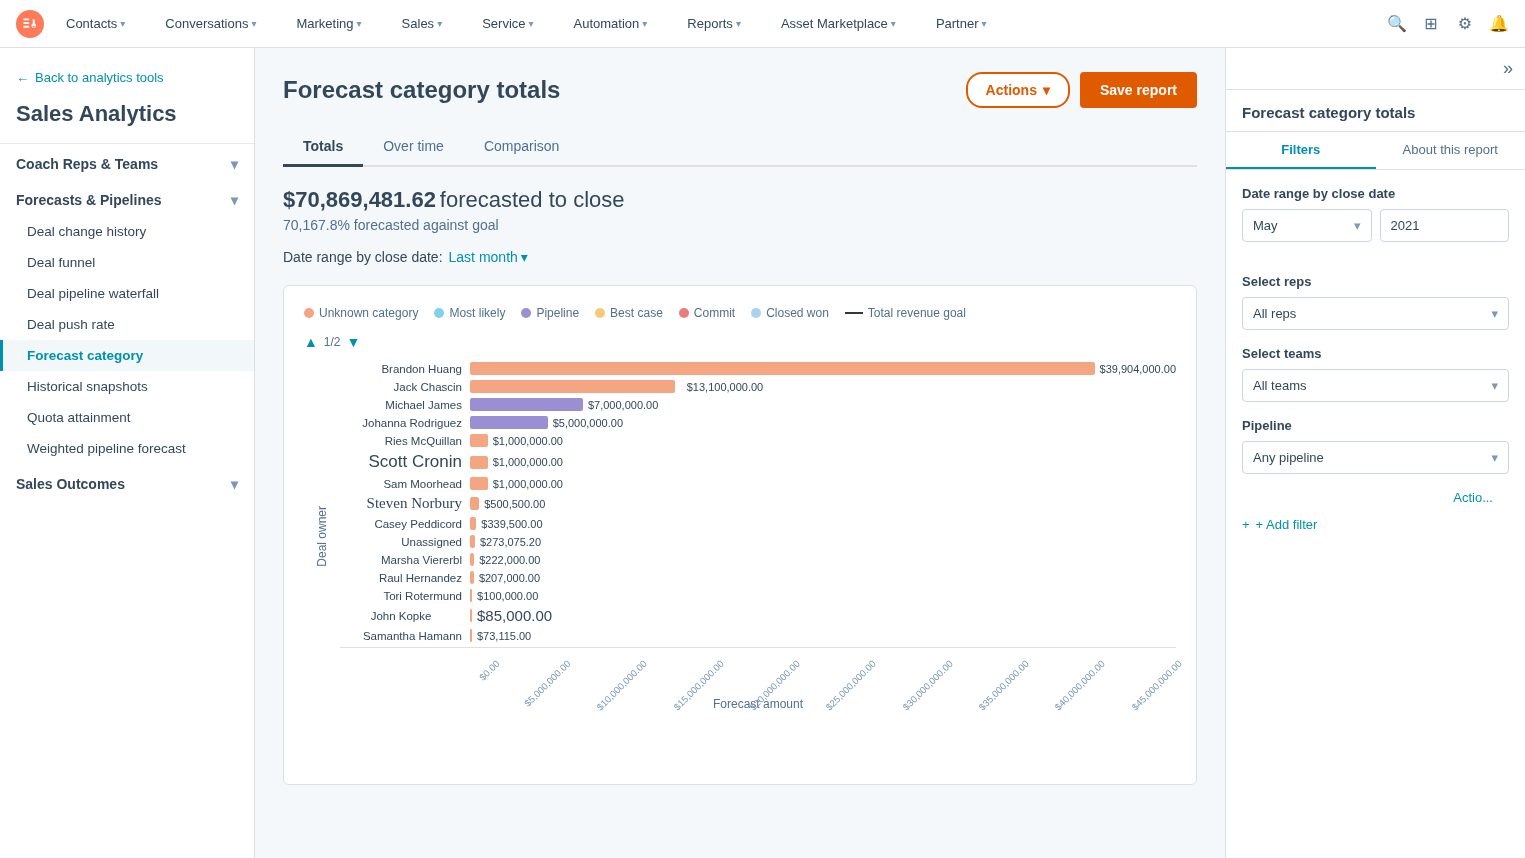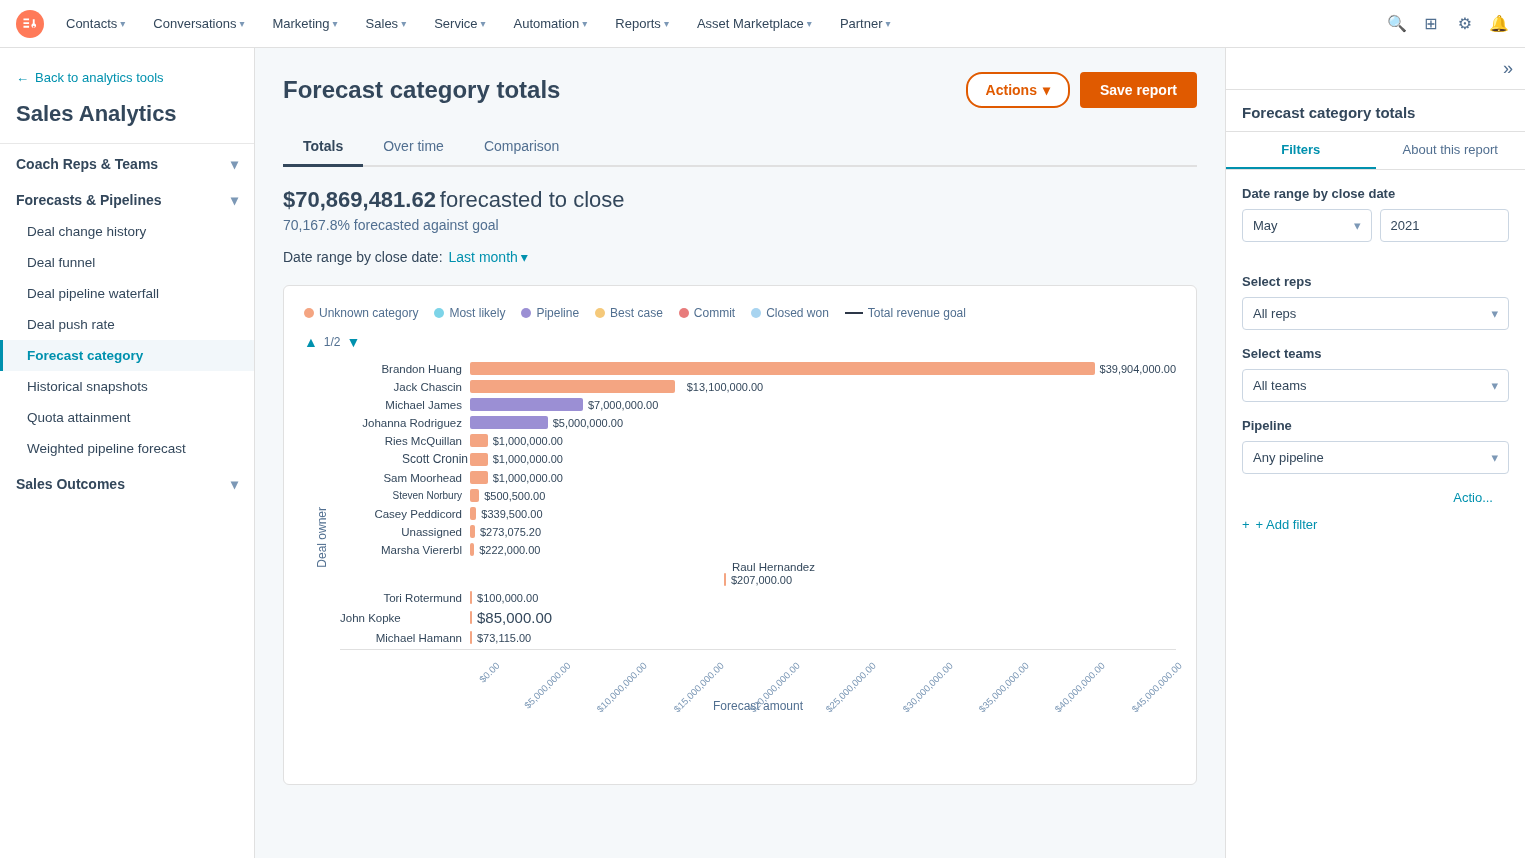--- a/index.html
+++ b/index.html
@@ -6,21 +6,21 @@
     body { font-family: 'Helvetica Neue', Arial, sans-serif; font-size: 14px; color: #33475b; background: #f5f8fa; }
 
     
     .top-nav {
       display: flex; align-items: center;
       background: #fff; border-bottom: 1px solid #e0e0e0;
       padding: 0 16px; height: 48px; z-index: 100; position: relative;
     }
     .nav-logo { width: 28px; height: 28px; margin-right: 12px; }
     .nav-logo svg { width: 28px; height: 28px; }
-    .nav-items { display: flex; align-items: center; gap: 8px; flex: 1; }
+    .nav-items { display: flex; align-items: center; gap: 20px; flex: 1; }
     .nav-item {
       display: flex; align-items: center; gap: 3px;
       padding: 4px 10px; cursor: pointer; font-size: 13px; color: #33475b;
       border-radius: 4px; white-space: nowrap;
     }
     .nav-item .caret { font-size: 10px; color: #7c98b6; }
     .nav-right { display: flex; align-items: center; gap: 14px; }
     .nav-icon { width: 20px; height: 20px; color: #516f90; cursor: pointer; display: flex; align-items: center; justify-content: center; font-size: 16px; }
 
     
@@ -348,35 +348,35 @@
                 </div>
               </div>
               <div style="display: flex; align-items: center; margin-bottom: 5px;">
                 <div style="width: 130px; min-width: 130px; font-size: 11.5px; color: rgb(51, 71, 91); text-align: right; padding-right: 8px; white-space: nowrap; overflow: hidden; text-overflow: ellipsis;">Ries McQuillan</div>
                 <div style="flex: 1 1 0%; display: flex; align-items: center;">
                   <div style="width: 2.5%; height: 13px; background: rgb(244, 165, 130); border-radius: 2px; min-width: 2px;"></div>
                   <span style="font-size: 11px; color: rgb(51, 71, 91); white-space: nowrap; margin-left: 5px;">$1,000,000.00</span>
                 </div>
               </div>
               <div style="display: flex; align-items: center; margin-bottom: 5px;">
-                <div style="width: 130px; min-width: 130px; font-size: 12px; color: rgb(51, 71, 91); text-align: right; padding-right: 2px; white-space: nowrap; overflow: hidden; text-overflow: ellipsis;">Scott Cronin</div>
+                <div style="width: 130px; min-width: 130px; font-size: 17px; color: rgb(51, 71, 91); text-align: right; padding-right: 8px; white-space: nowrap; overflow: hidden; text-overflow: ellipsis;">Scott Cronin</div>
                 <div style="flex: 1 1 0%; display: flex; align-items: center;">
                   <div style="width: 2.5%; height: 13px; background: rgb(244, 165, 130); border-radius: 2px; min-width: 2px;"></div>
                   <span style="font-size: 11px; color: rgb(51, 71, 91); white-space: nowrap; margin-left: 5px;">$1,000,000.00</span>
                 </div>
               </div>
               <div style="display: flex; align-items: center; margin-bottom: 5px;">
                 <div style="width: 130px; min-width: 130px; font-size: 11.5px; color: rgb(51, 71, 91); text-align: right; padding-right: 8px; white-space: nowrap; overflow: hidden; text-overflow: ellipsis;">Sam Moorhead</div>
                 <div style="flex: 1 1 0%; display: flex; align-items: center;">
                   <div style="width: 2.5%; height: 13px; background: rgb(244, 165, 130); border-radius: 2px; min-width: 2px;"></div>
                   <span style="font-size: 11px; color: rgb(51, 71, 91); white-space: nowrap; margin-left: 5px;">$1,000,000.00</span>
                 </div>
               </div>
               <div style="display: flex; align-items: center; margin-bottom: 5px;">
-                <div style="width: 130px; min-width: 130px; font-size: 10px; color: rgb(51, 71, 91); text-align: right; padding-right: 8px; white-space: nowrap; overflow: hidden; text-overflow: ellipsis;">Steven Norbury</div>
+                <div style="width: 130px; min-width: 130px; font-size: 15px; color: rgb(51, 71, 91); text-align: right; padding-right: 8px; white-space: nowrap; overflow: hidden; text-overflow: ellipsis; font-family: Liberation Serif, serif;">Steven Norbury</div>
                 <div style="flex: 1 1 0%; display: flex; align-items: center;">
                   <div style="width: 1.3%; height: 13px; background: rgb(244, 165, 130); border-radius: 2px; min-width: 2px;"></div>
                   <span style="font-size: 11px; color: rgb(51, 71, 91); white-space: nowrap; margin-left: 5px;">$500,500.00</span>
                 </div>
               </div>
               <div style="display: flex; align-items: center; margin-bottom: 5px;">
                 <div style="width: 130px; min-width: 130px; font-size: 11.5px; color: rgb(51, 71, 91); text-align: right; padding-right: 8px; white-space: nowrap; overflow: hidden; text-overflow: ellipsis;">Casey Peddicord</div>
                 <div style="flex: 1 1 0%; display: flex; align-items: center;">
                   <div style="width: 0.9%; height: 13px; background: rgb(244, 165, 130); border-radius: 2px; min-width: 2px;"></div>
                   <span style="font-size: 11px; color: rgb(51, 71, 91); white-space: nowrap; margin-left: 5px;">$339,500.00</span>
@@ -389,43 +389,43 @@
                   <span style="font-size: 11px; color: rgb(51, 71, 91); white-space: nowrap; margin-left: 5px;">$273,075.20</span>
                 </div>
               </div>
               <div style="display: flex; align-items: center; margin-bottom: 5px;">
                 <div style="width: 130px; min-width: 130px; font-size: 11.5px; color: rgb(51, 71, 91); text-align: right; padding-right: 8px; white-space: nowrap; overflow: hidden; text-overflow: ellipsis;">Marsha Viererbl</div>
                 <div style="flex: 1 1 0%; display: flex; align-items: center;">
                   <div style="width: 0.6%; height: 13px; background: rgb(244, 165, 130); border-radius: 2px; min-width: 2px;"></div>
                   <span style="font-size: 11px; color: rgb(51, 71, 91); white-space: nowrap; margin-left: 5px;">$222,000.00</span>
                 </div>
               </div>
-              <div style="display: flex; align-items: center; margin-bottom: 5px; flex-direction: column;">
+              <div style="display: flex; align-items: flex-end; margin-bottom: 5px;">
                 <div style="width: 130px; min-width: 130px; font-size: 11.5px; color: rgb(51, 71, 91); text-align: right; padding-right: 8px; white-space: nowrap; overflow: hidden; text-overflow: ellipsis;">Raul Hernandez</div>
                 <div style="flex: 1 1 0%; display: flex; align-items: center;">
                   <div style="width: 0.55%; height: 13px; background: rgb(244, 165, 130); border-radius: 2px; min-width: 2px;"></div>
                   <span style="font-size: 11px; color: rgb(51, 71, 91); white-space: nowrap; margin-left: 5px;">$207,000.00</span>
                 </div>
               </div>
               <div style="display: flex; align-items: center; margin-bottom: 5px;">
                 <div style="width: 130px; min-width: 130px; font-size: 11.5px; color: rgb(51, 71, 91); text-align: right; padding-right: 8px; white-space: nowrap; overflow: hidden; text-overflow: ellipsis;">Tori Rotermund</div>
                 <div style="flex: 1 1 0%; display: flex; align-items: center;">
                   <div style="width: 0.3%; height: 13px; background: rgb(244, 165, 130); border-radius: 2px; min-width: 2px;"></div>
                   <span style="font-size: 11px; color: rgb(51, 71, 91); white-space: nowrap; margin-left: 5px;">$100,000.00</span>
                 </div>
               </div>
               <div style="display: flex; align-items: center; margin-bottom: 5px;">
-                <div style="width: 130px; min-width: 130px; font-size: 11.5px; color: rgb(51, 71, 91); text-align: left; padding-right: 8px; white-space: nowrap; overflow: hidden; text-overflow: ellipsis;">John Kopke</div>
+                <div style="width: 130px; min-width: 130px; font-size: 11.5px; color: rgb(51, 71, 91); text-align: center; padding-right: 8px; white-space: nowrap; overflow: hidden; text-overflow: ellipsis;">John Kopke</div>
                 <div style="flex: 1 1 0%; display: flex; align-items: center;">
                   <div style="width: 0.22%; height: 13px; background: rgb(244, 165, 130); border-radius: 2px; min-width: 2px;"></div>
                   <span style="font-size: 15px; color: rgb(51, 71, 91); white-space: nowrap; margin-left: 5px;">$85,000.00</span>
                 </div>
               </div>
               <div style="display: flex; align-items: center; margin-bottom: 5px;">
-                <div style="width: 130px; min-width: 130px; font-size: 11.5px; color: rgb(51, 71, 91); text-align: right; padding-right: 8px; white-space: nowrap; overflow: hidden; text-overflow: ellipsis;">Michael Hamann</div>
+                <div style="width: 130px; min-width: 130px; font-size: 11.5px; color: rgb(51, 71, 91); text-align: right; padding-right: 8px; white-space: nowrap; overflow: hidden; text-overflow: ellipsis;">Samantha Hamann</div>
                 <div style="flex: 1 1 0%; display: flex; align-items: center;">
                   <div style="width: 0.19%; height: 13px; background: rgb(244, 165, 130); border-radius: 2px; min-width: 2px;"></div>
                   <span style="font-size: 11px; color: rgb(51, 71, 91); white-space: nowrap; margin-left: 5px;">$73,115.00</span>
                 </div>
               </div>
             </div>
 
           <div style="border-top:1px solid #e0e0e0; padding-top:6px; margin-top:4px;">
             <div style="display:flex; justify-content:space-between; padding-left:130px;" id="x-axis-labels">
                 <div style="font-size: 9.5px; color: rgb(124, 152, 182); transform: rotate(-45deg); transform-origin: right top; white-space: nowrap; display: block; margin-top: 4px;">$0.00</div>

